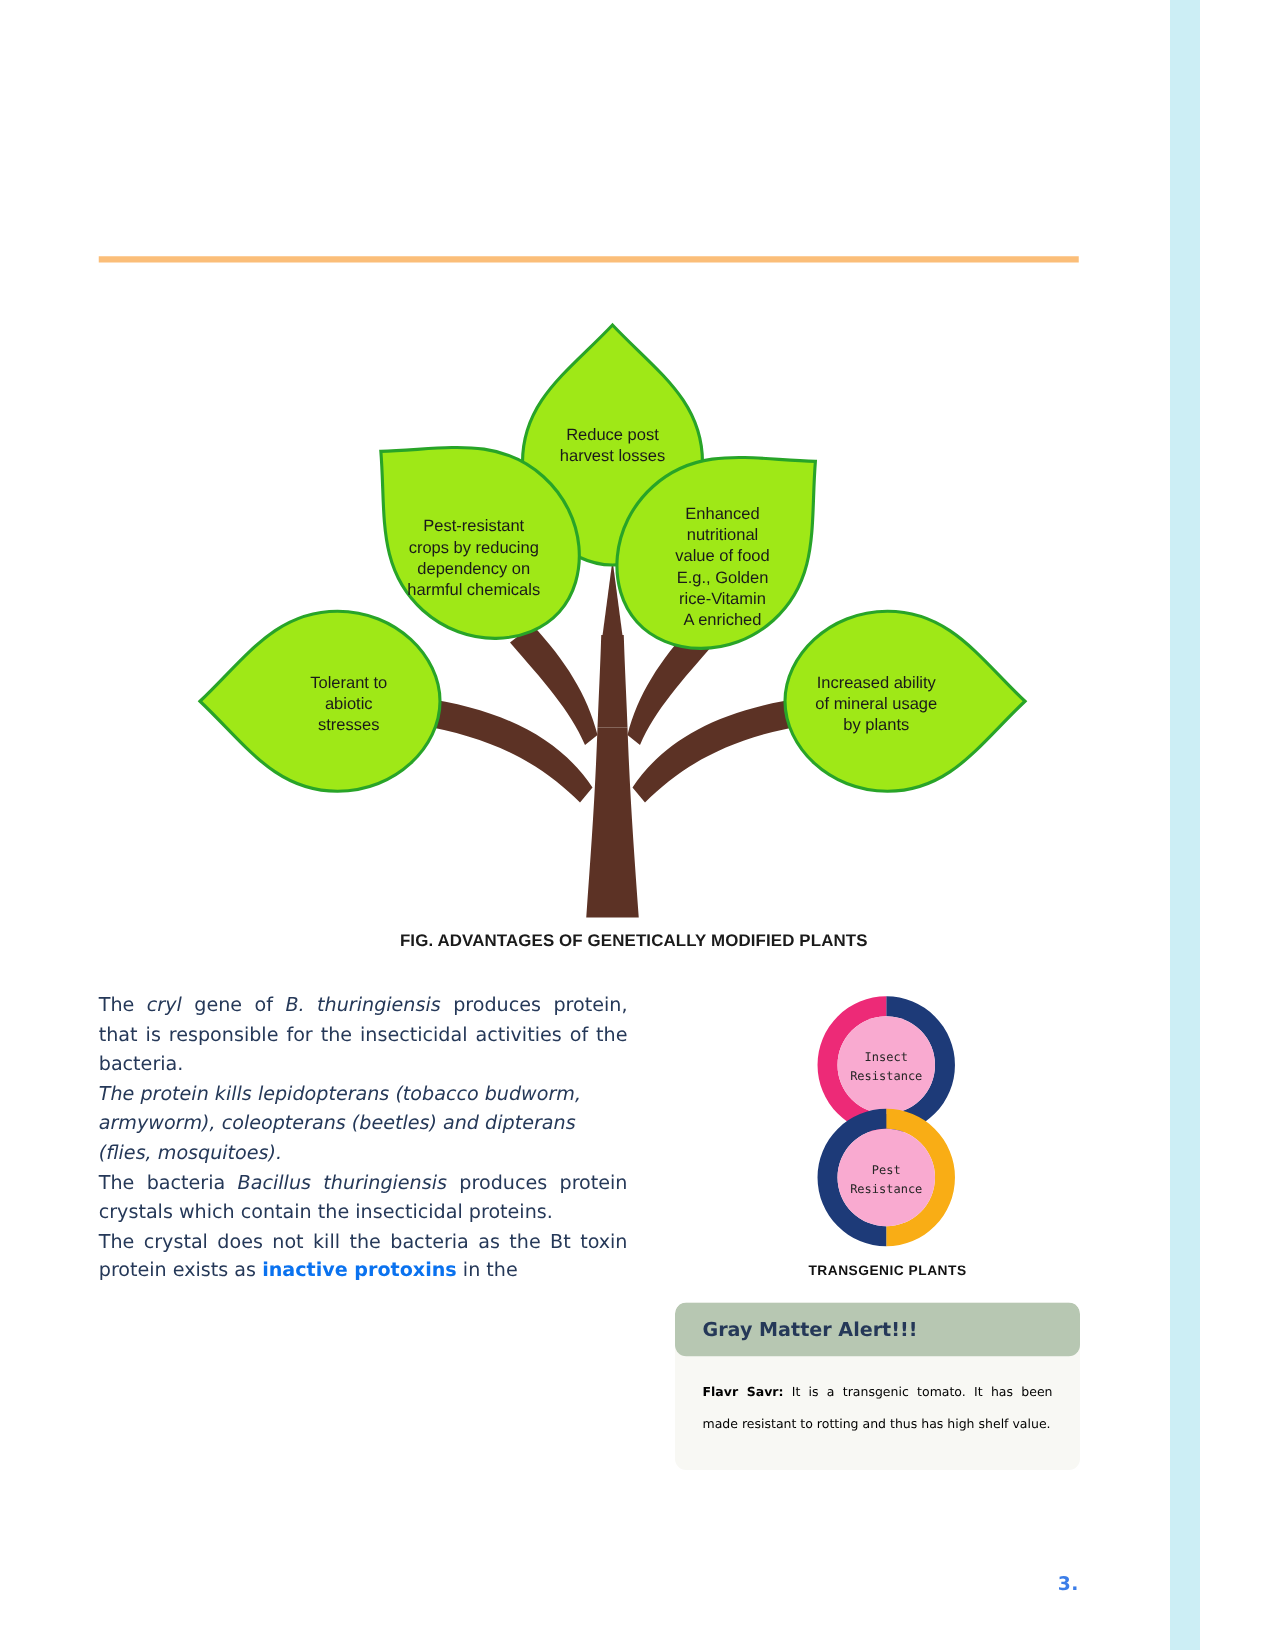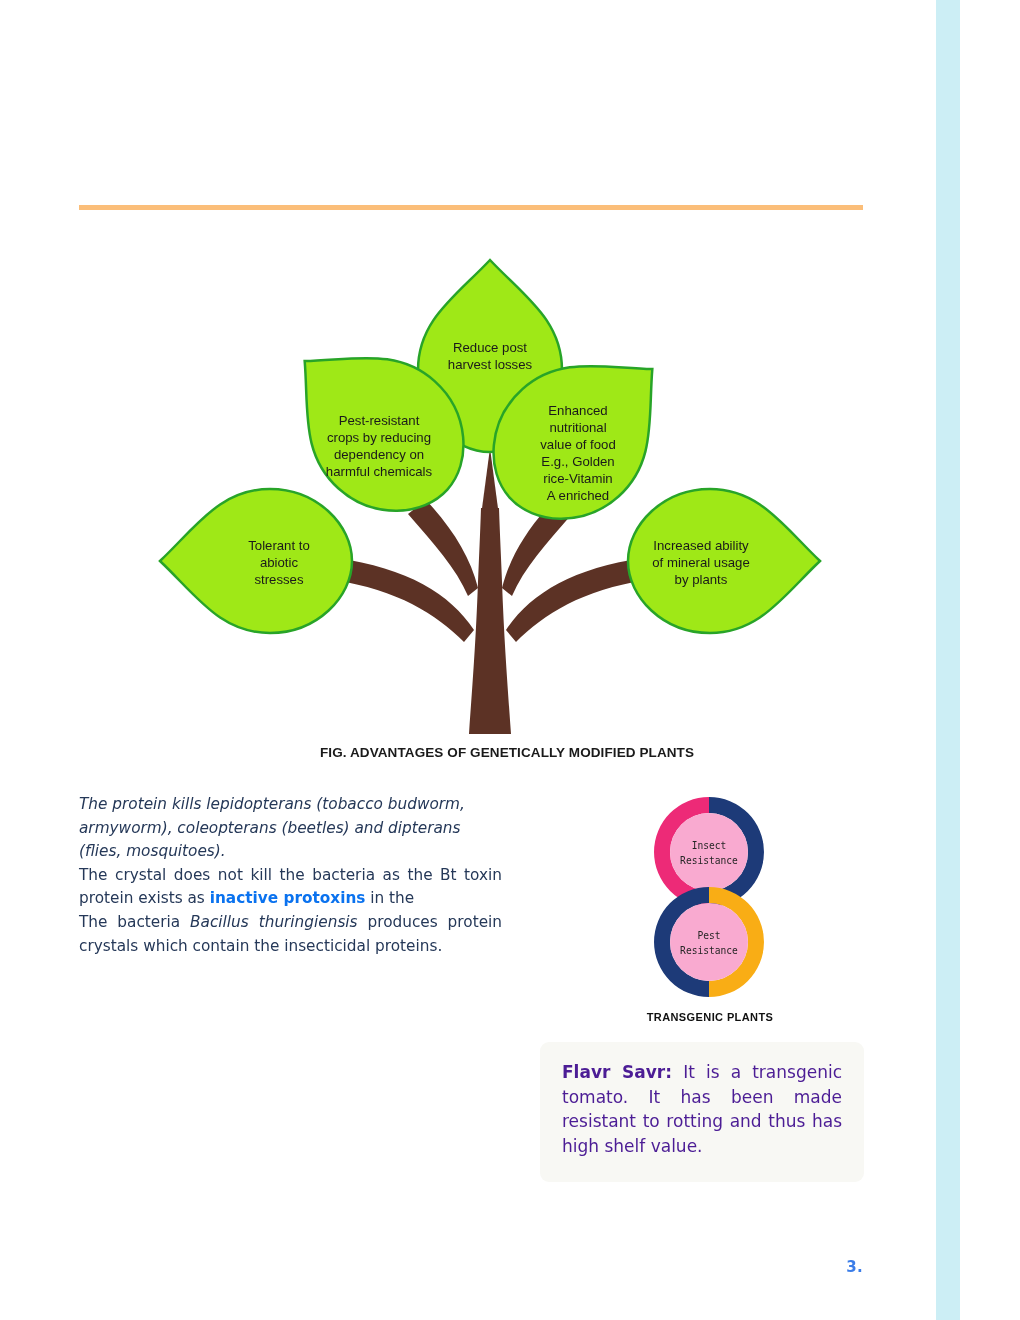--- a/index.html
+++ b/index.html
@@ -140,23 +140,23 @@
   .alert-header {
     background: #B7C7B2;
     padding: 13px 22px 12px 22px;
     border-radius: 9px;
     font-size: 15.3px;
     font-weight: bold;
     color: #253858;
   }
   .alert-body {
     padding: 18px 22px 24px 22px;
-    font-size: 17px;
+    font-size: 10px;
     line-height: 24.5px;
-    color: #4c1d95;
+    color: #000000;
     text-align: justify;
   }
   .alert-body b { font-weight: bold; }
 </style>
 </head>
 <body>
 
 <div class="edge-strip"></div>
 <div class="top-rule"></div>
 
@@ -221,31 +221,34 @@
       <text class="leaf-text" x="561" y="346">by plants</text>
     </g>
   </svg>
 </div>
 
 <div class="fig-caption">FIG. ADVANTAGES OF GENETICALLY MODIFIED PLANTS</div>
 
 <div class="text-col">
 
 
+  <p class="body-para">
+    <span>The </span><em>cryl</em><span> gene of </span><em>B. thuringiensis</em><span> produces protein, that is responsible for the insecticidal activities of the bacteria.</span>
+  </p>
 
   <p class="body-para nojust">
     <span>The protein kills lepidopterans (tobacco budworm, armyworm), coleopterans (beetles) and dipterans (flies, mosquitoes).</span>
   </p>
 
   <p class="body-para">
+    <span>The bacteria </span><em>Bacillus thuringiensis</em><span> produces protein crystals which contain the insecticidal proteins.</span>
+  </p>
+
+  <p class="body-para">
     <span>The crystal does not kill the bacteria as the Bt toxin protein exists as </span><span class="hl">inactive protoxins</span><span> in the</span>
-  </p>
-
-  <p class="body-para">
-    <span>The bacteria </span><em>Bacillus thuringiensis</em><span> produces protein crystals which contain the insecticidal proteins.</span>
   </p>
 </div>
 
 <div class="donut-figure">
   <svg width="190" height="210" viewBox="0 0 190 210" xmlns="http://www.w3.org/2000/svg">
 
     <g>
 
       <path d="M 95,5 A 55,55 0 0 1 95,115 L 95,99 A 39,39 0 0 0 95,21 Z" fill="#1D3A78"></path>
 
@@ -265,18 +268,19 @@
       <circle cx="95" cy="150" r="39" fill="#F9AAD0"></circle>
       <text class="donut-label" x="95" y="147">Pest</text>
       <text class="donut-label" x="95" y="162">Resistance</text>
     </g>
   </svg>
 </div>
 
 <div class="donut-caption">TRANSGENIC PLANTS</div>
 
 <div class="alert-box">
+  <div class="alert-header">Gray Matter Alert!!!</div>
   <div class="alert-body">
     <b>Flavr Savr:</b><span> It is a transgenic tomato. It has been made resistant to rotting and thus has high shelf value.</span>
   </div>
 </div>
 
 <div class="page-number">3.</div>
 
 </body></html>

